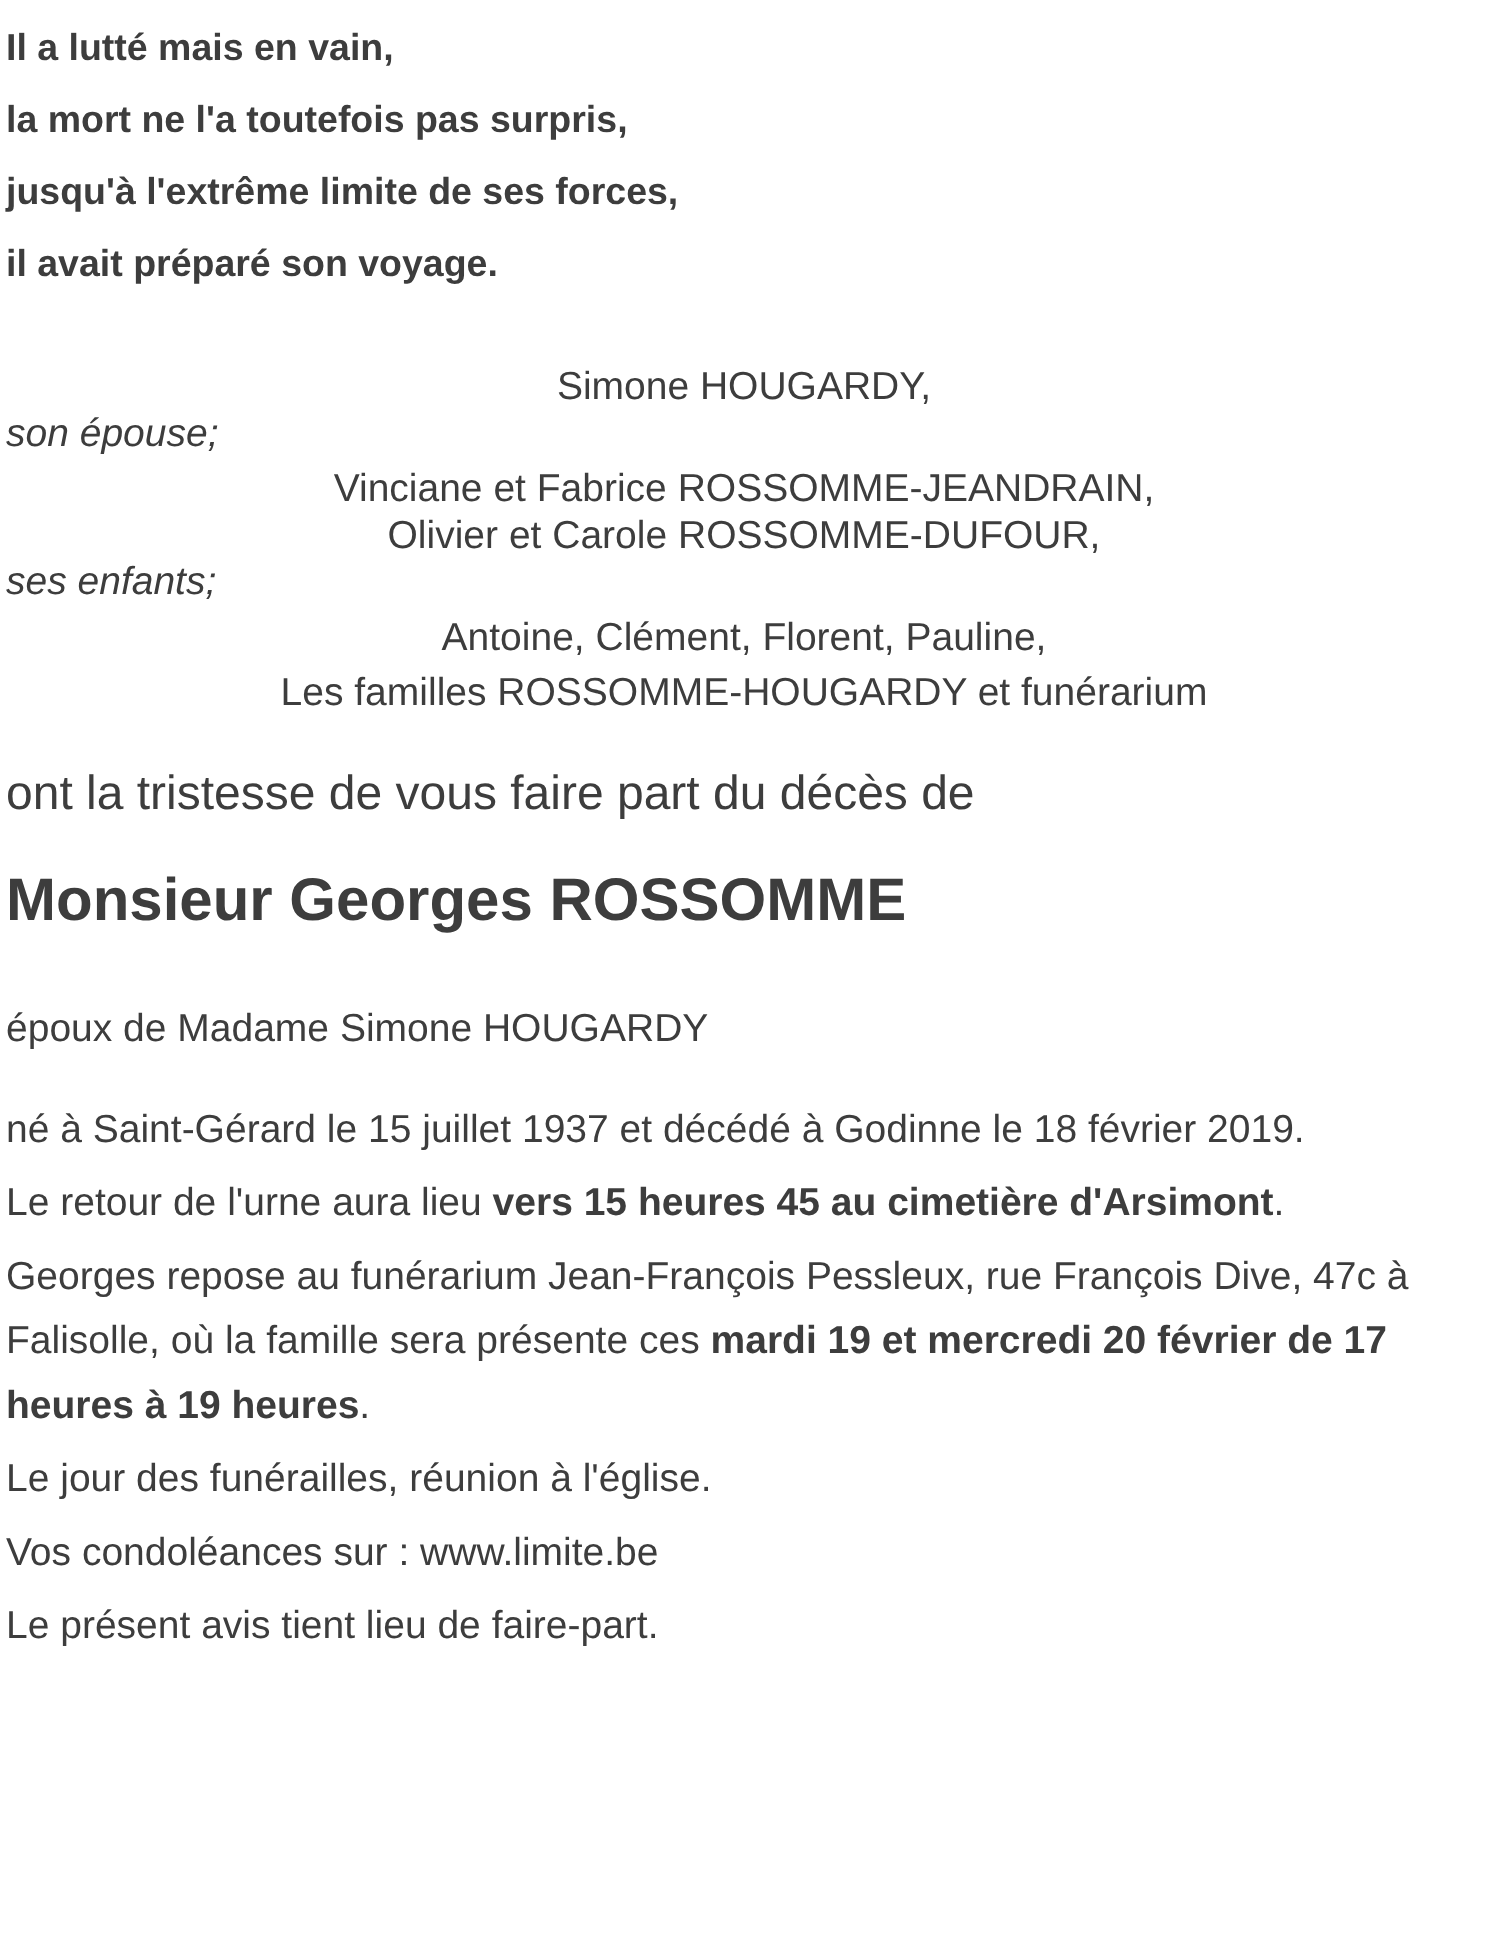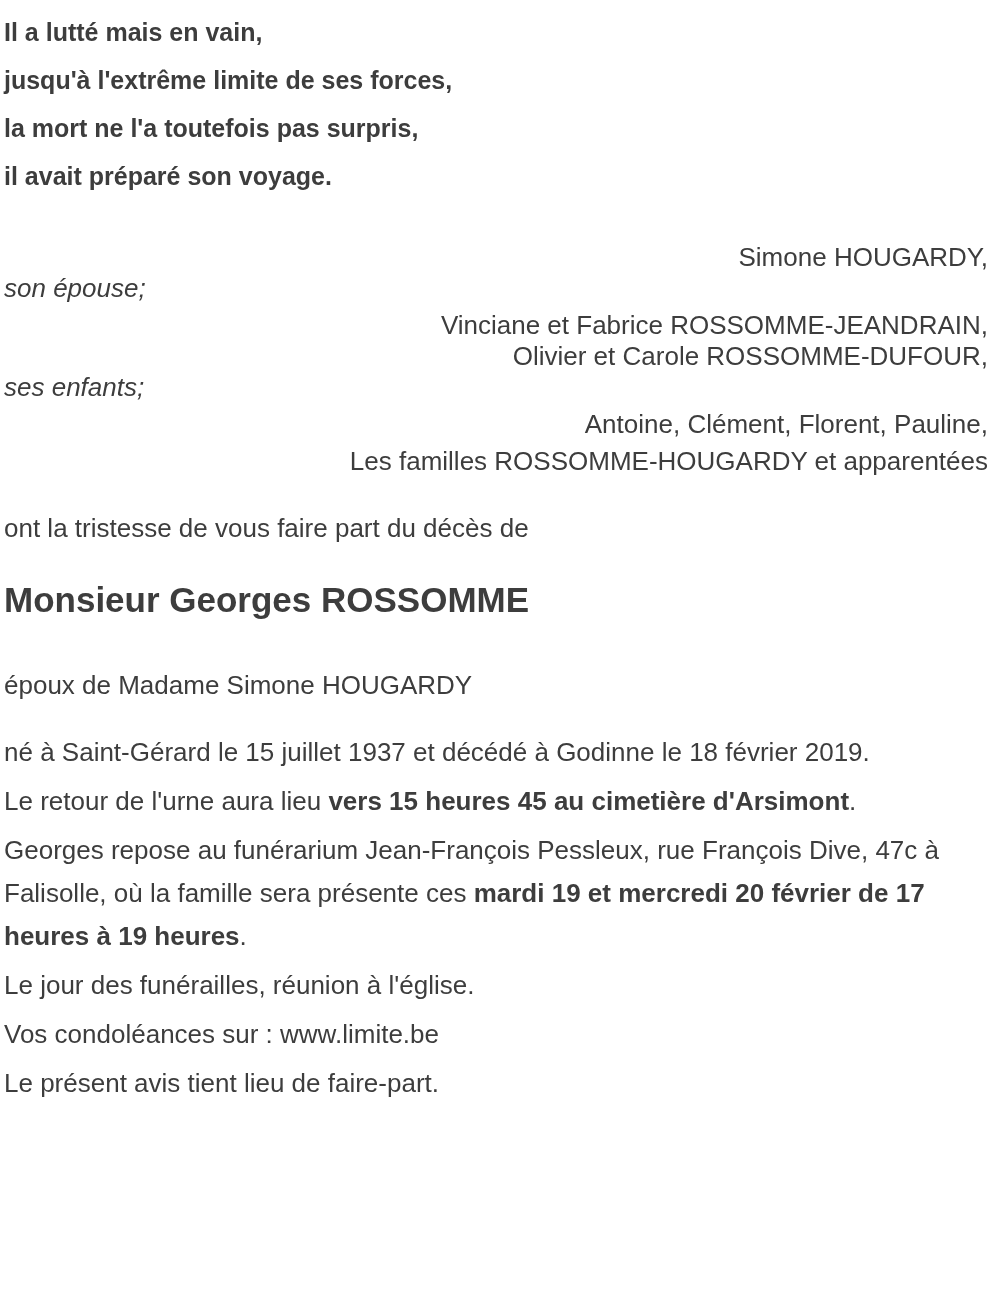--- a/index.html
+++ b/index.html
@@ -18,34 +18,34 @@
     font-size: 25px;
     line-height: 48px;
     margin-bottom: 42px;
   }
 
   .family-group {
     font-size: 26px;
     line-height: 31px;
     margin-bottom: 6px;
   }
-  .name-line { text-align: right; }
+  .name-line { text-align: center; }
   .relation {
     text-align: left;
     font-style: italic;
   }
 
   .announcement {
-    font-size: 26px;
+    font-size: 32px;
     line-height: 43px;
     margin-top: 30px;
   }
 
   .deceased-name {
-    font-size: 35px;
+    font-size: 40px;
     font-weight: bold;
     line-height: 48px;
     margin-top: 26px;
   }
 
   .spouse-line {
     font-size: 26px;
     line-height: 43px;
     margin-top: 40px;
   }
@@ -58,22 +58,22 @@
   }
   .details b { font-weight: bold; }
 </style>
 </head>
 <body>
 
 <div class="page">
 
   <div class="poem">
     <div>Il a lutté mais en vain,</div>
+    <div>la mort ne l'a toutefois pas surpris,</div>
     <div>jusqu'à l'extrême limite de ses forces,</div>
-    <div>la mort ne l'a toutefois pas surpris,</div>
     <div>il avait préparé son voyage.</div>
   </div>
 
   <div>
 
     <div class="family-group">
       <div class="name-line">Simone HOUGARDY,</div>
       <div class="relation">son épouse;</div>
     </div>
 
@@ -81,21 +81,21 @@
       <div class="name-line">Vinciane et Fabrice ROSSOMME-JEANDRAIN,</div>
       <div class="name-line">Olivier et Carole ROSSOMME-DUFOUR,</div>
       <div class="relation">ses enfants;</div>
     </div>
 
     <div class="family-group">
       <div class="name-line">Antoine, Clément, Florent, Pauline,</div>
     </div>
 
     <div class="family-group">
-      <div class="name-line">Les familles ROSSOMME-HOUGARDY et apparentées</div>
+      <div class="name-line">Les familles ROSSOMME-HOUGARDY et funérarium</div>
     </div>
 
   </div>
 
   <div class="announcement">ont la tristesse de vous faire part du décès de</div>
 
   <h1 class="deceased-name">Monsieur Georges ROSSOMME</h1>
 
   <div class="spouse-line">époux de Madame Simone HOUGARDY</div>
 

